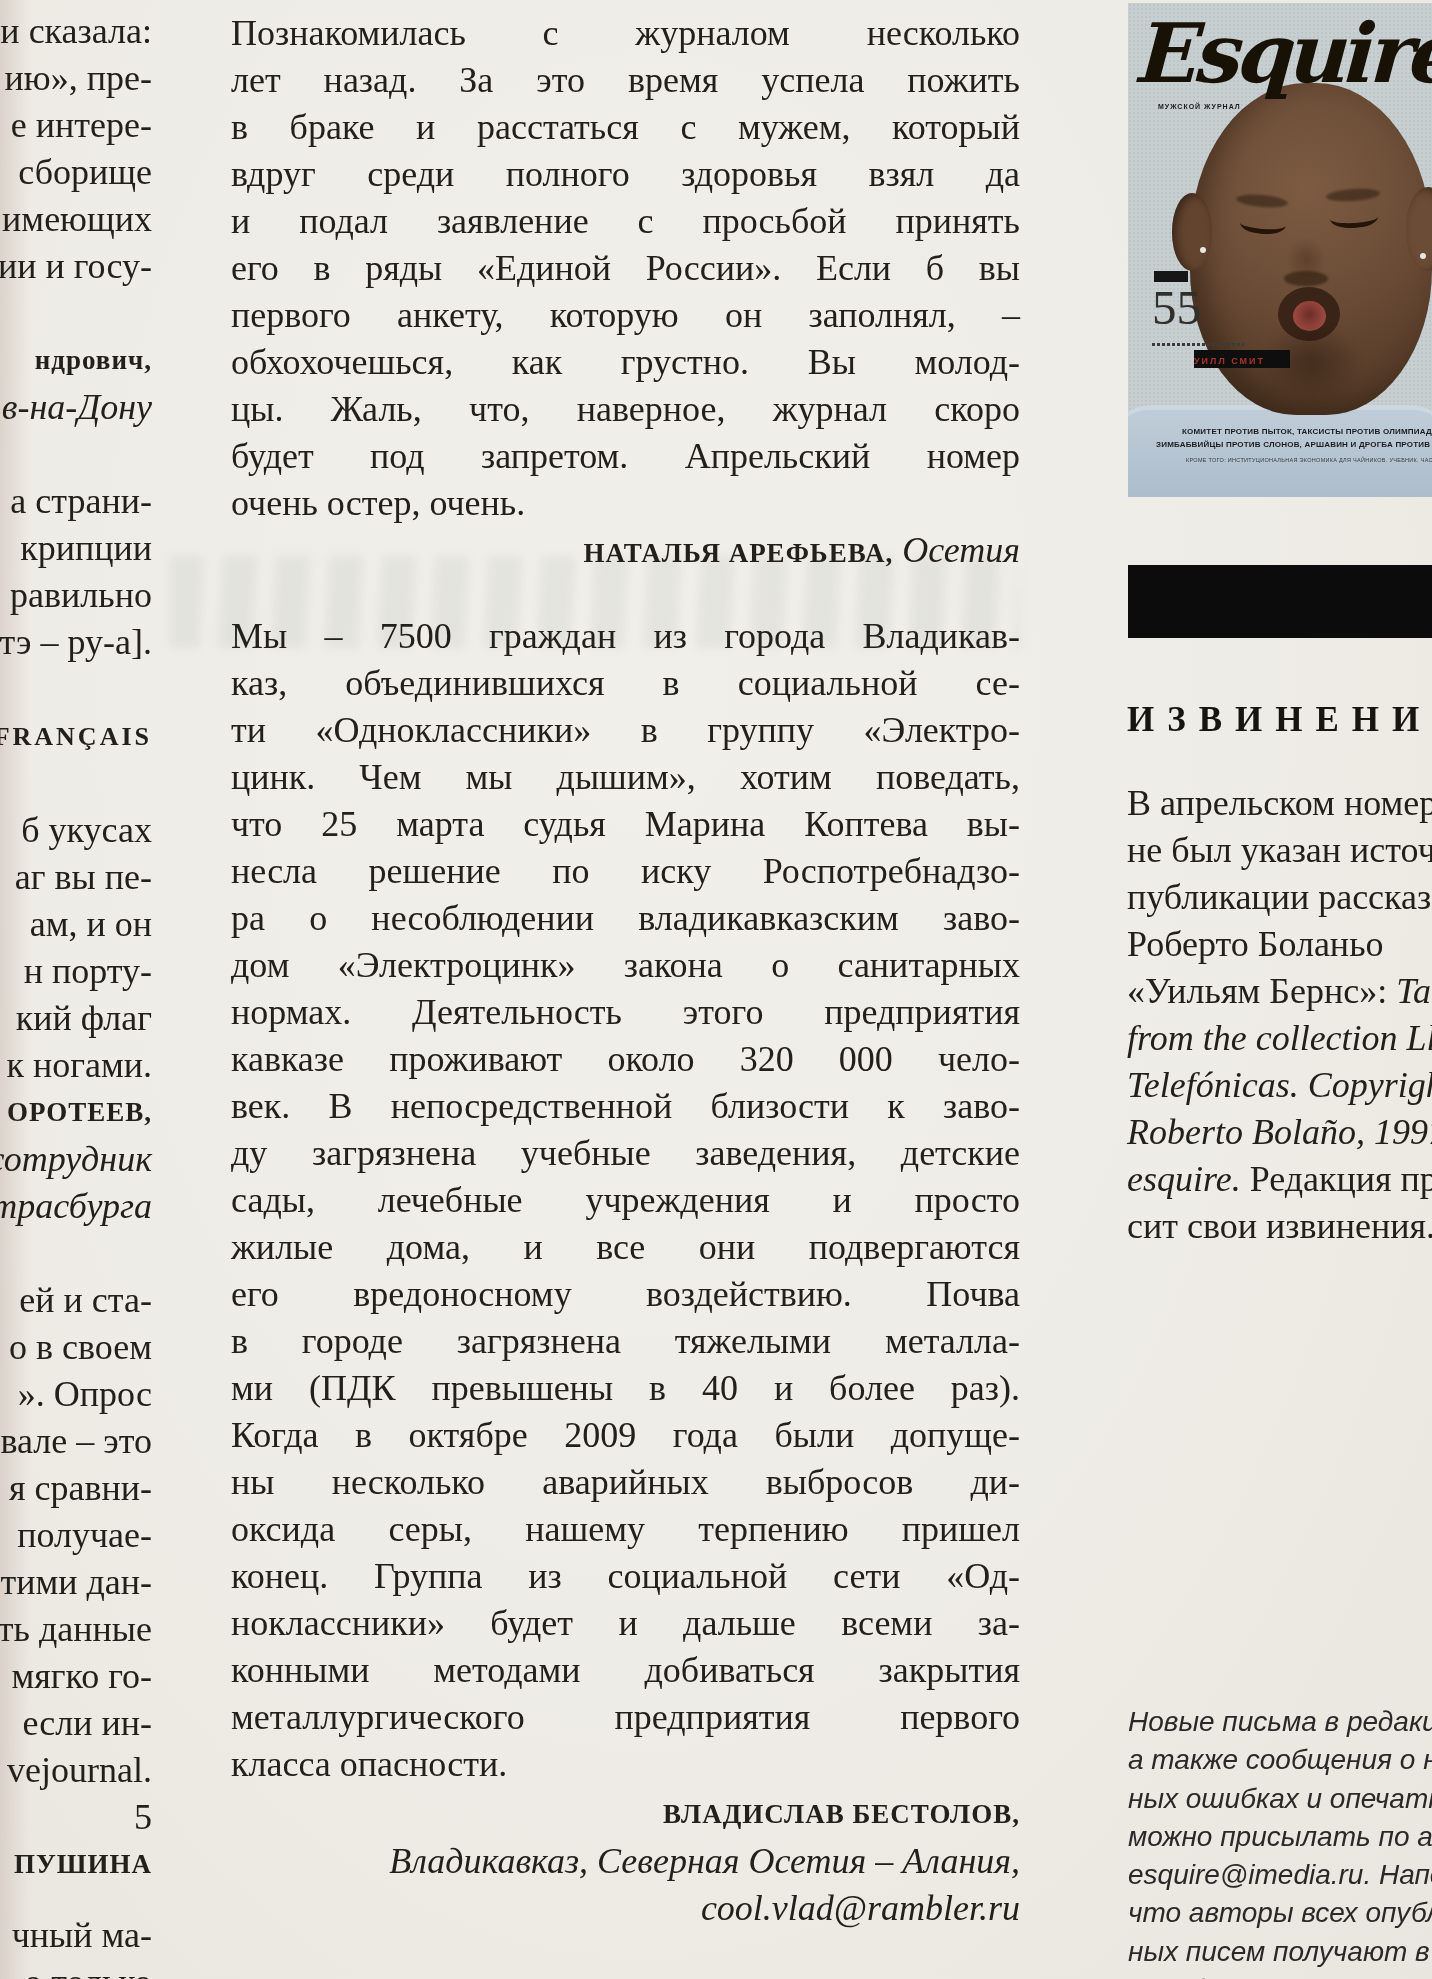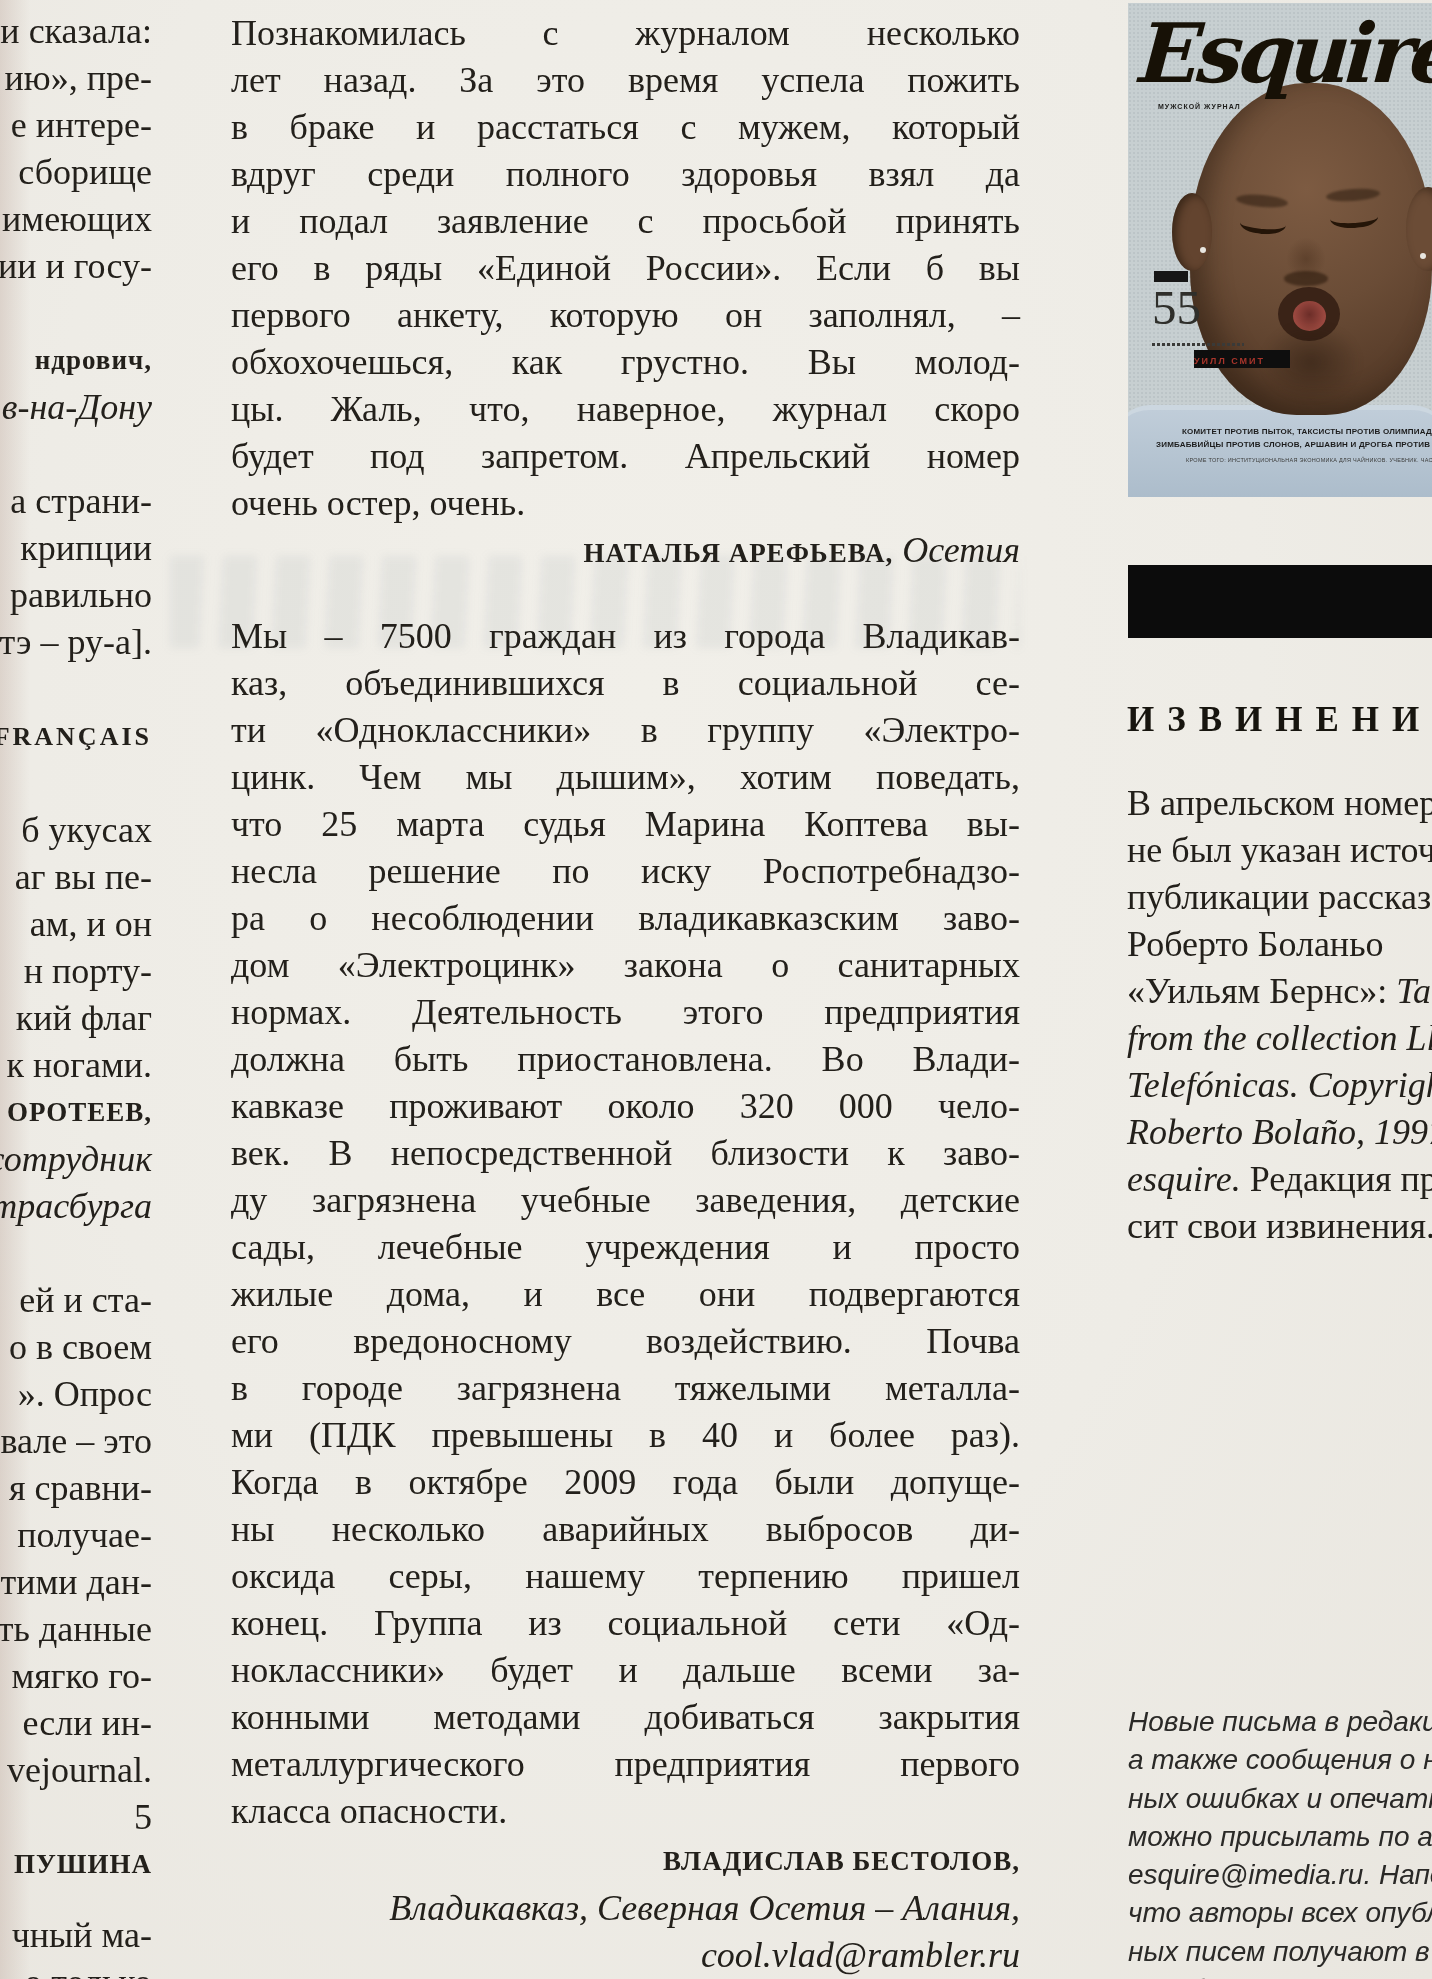--- a/index.html
+++ b/index.html
@@ -172,21 +172,20 @@
   <div class="mid mid2">
       <div class="line">Мы – 7500 граждан из города Владикав-</div>
       <div class="line">каз, объединившихся в социальной се-</div>
       <div class="line">ти «Одноклассники» в группу «Электро-</div>
       <div class="line">цинк. Чем мы дышим», хотим поведать,</div>
       <div class="line">что 25 марта судья Марина Коптева вы-</div>
       <div class="line">несла решение по иску Роспотребнадзо-</div>
       <div class="line">ра о несоблюдении владикавказским заво-</div>
       <div class="line">дом «Электроцинк» закона о санитарных</div>
       <div class="line">нормах. Деятельность этого предприятия</div>
-      <div class="line">должна быть приостановлена. Во Влади-</div>
       <div class="line">кавказе проживают около 320 000 чело-</div>
       <div class="line">век. В непосредственной близости к заво-</div>
       <div class="line">ду загрязнена учебные заведения, детские</div>
       <div class="line">сады, лечебные учреждения и просто</div>
       <div class="line">жилые дома, и все они подвергаются</div>
       <div class="line">его вредоносному воздействию. Почва</div>
       <div class="line">в городе загрязнена тяжелыми металла-</div>
       <div class="line">ми (ПДК превышены в 40 и более раз).</div>
       <div class="line">Когда в октябре 2009 года были допуще-</div>
       <div class="line">ны несколько аварийных выбросов ди-</div>

